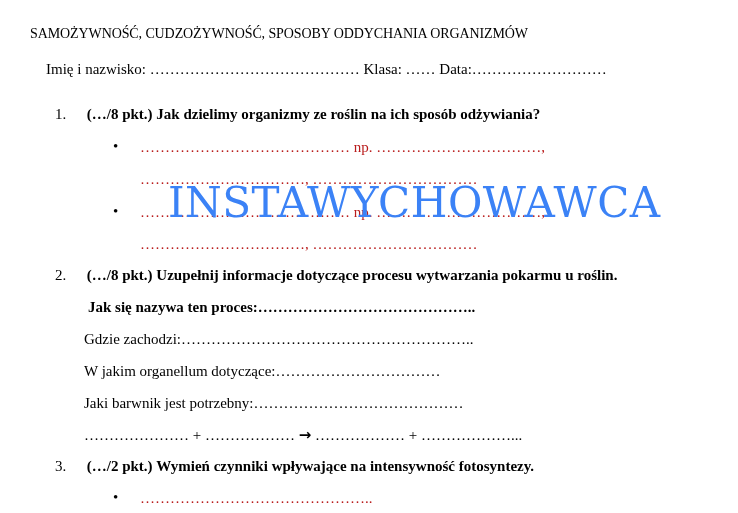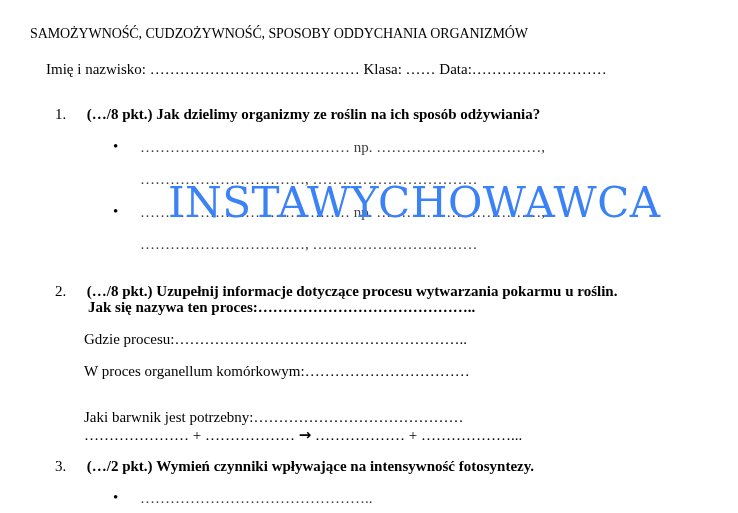--- a/index.html
+++ b/index.html
@@ -8,21 +8,21 @@
     font-family: "Liberation Serif", "DejaVu Serif", serif;
     color: #000; font-size: 15px;
   }
   .line { position: absolute; white-space: nowrap; line-height: 18px; }
   .title { font-weight: normal; font-size: 14px; left: 30px; top: 10px; letter-spacing: -0.1px; margin-top: 15px; }
   .name-line { left: 30px; top: 60px; font-size: 15px; margin-left: 16px; }
   .qnum { display: inline-block; width: 28px; }
   .pts { font-weight: bold; }
   .qtext { font-weight: bold; }
   .bullet { position: absolute; font-size: 15px; }
-  .dots { color: #404040; }
+  .dots { color: #b91c1c; }
   .watermark {
     position: absolute; left: 168px; top: 178px;
     font-family: "DejaVu Serif", "Liberation Serif", serif;
     font-size: 42px; line-height: 50px; letter-spacing: 0.5px;
     color: #3b82f6; white-space: nowrap;
   }
 </style>
 </head>
 <body>
 
@@ -47,30 +47,30 @@
   <span class="bullet" style="left:113px; top:138px;">•</span>
   <div class="line dots" style="left:140px; top:138px;">…………………………………… np. ……………………………,</div>
   <div class="line dots" style="left:140px; top:170px;">……………………………, ……………………………</div>
 
   <span class="bullet" style="left:113px; top:203px;">•</span>
   <div class="line dots" style="left:140px; top:203px;">…………………………………… np. ……………………………,</div>
   <div class="line dots" style="left:140px; top:235px;">……………………………, ……………………………</div>
 
   <div class="watermark">INSTAWYCHOWAWCA</div>
 
-  <div class="line" style="left:55px; top:266px;margin-top:16px;">
+  <div class="line" style="left:55px; top:266px;">
     <span class="qnum">2.</span>
     <span class="pts">(…/8 pkt.)</span>
     <span class="qtext">Uzupełnij informacje dotyczące procesu wytwarzania pokarmu u roślin.</span>
   </div>
 
   <div class="line" style="left:88px; top:298px;font-weight:bold;">Jak się nazywa ten proces:……………………………………..</div>
-  <div class="line" style="left:84px; top:330px;">Gdzie procesu:…………………………………………………..</div>
-  <div class="line" style="left:84px; top:362px;">W proces organellum komórkowym:……………………………</div>
-  <div class="line" style="left:84px; top:394px;margin-top:14px;">Jaki barwnik jest potrzebny:……………………………………</div>
+  <div class="line" style="left:84px; top:330px;">Gdzie zachodzi:…………………………………………………..</div>
+  <div class="line" style="left:84px; top:362px;">W jakim organellum dotyczące:……………………………</div>
+  <div class="line" style="left:84px; top:394px;">Jaki barwnik jest potrzebny:……………………………………</div>
 
   <div class="line" style="left:84px; top:426px;">
     <span>…………………</span>
     <span>+</span>
     <span>………………</span>
     <span style="font-family:'DejaVu Sans',sans-serif; font-weight:bold;">→</span>
     <span>………………</span>
     <span>+</span>
     <span>………………...</span>
   </div>

